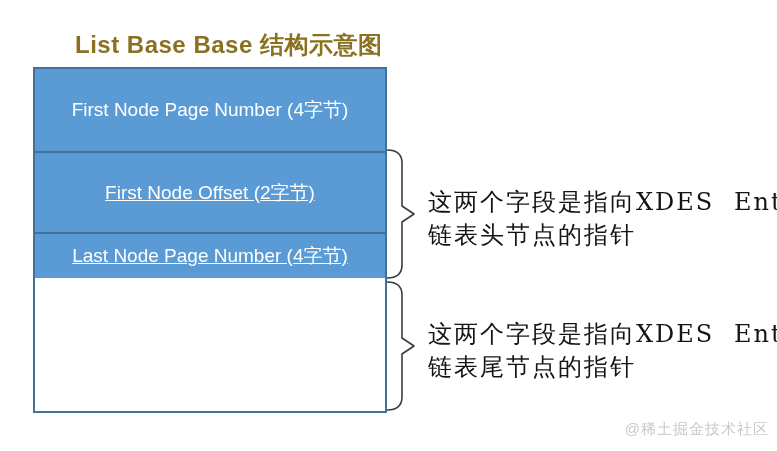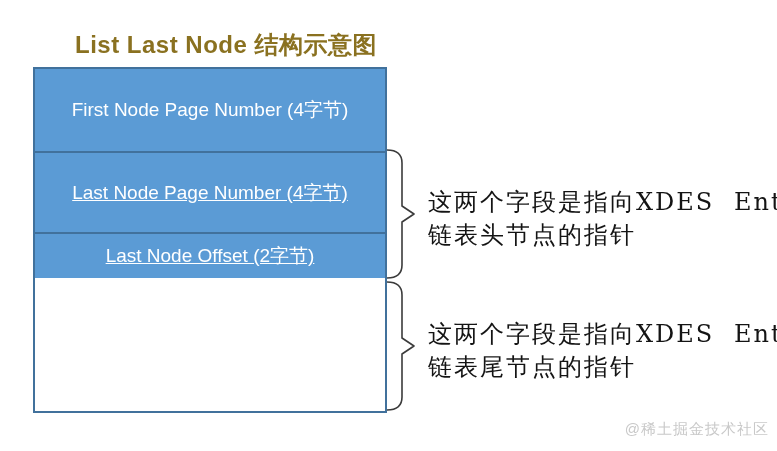--- a/index.html
+++ b/index.html
@@ -83,31 +83,31 @@
     font-size:15px;
     letter-spacing:1px;
     white-space:nowrap;
   }
 </style>
 </head>
 <body>
 
 <div class="canvas">
 
-  <div class="title">List Last Node 结构示意图</div>
+  <div class="title">List Base Base 结构示意图</div>
 
   <div class="node-table">
     <div class="row">
       <span>First Node Page Number (4字节)</span>
     </div>
     <div class="row">
-      <span>Last Node Page Number (4字节)</span>
+      <span>First Node Offset (2字节)</span>
     </div>
     <div class="row">
-      <span>Last Node Offset (2字节)</span>
+      <span>Last Node Page Number (4字节)</span>
     </div>
   </div>
 
   <svg class="brace-layer" viewBox="0 0 777 451" xmlns="http://www.w3.org/2000/svg">
     <path d="M 387 150 C 397 150, 402 154, 402 163 L 402 206 L 414 214 L 402 222 L 402 265 C 402 274, 397 278, 387 278"></path>
     <path d="M 387 282 C 397 282, 402 286, 402 295 L 402 338 L 414 346 L 402 354 L 402 397 C 402 406, 397 410, 387 410"></path>
   </svg>
 
   <div class="annotation first">
     <div>这两个字段是指向XDES Entry</div>

